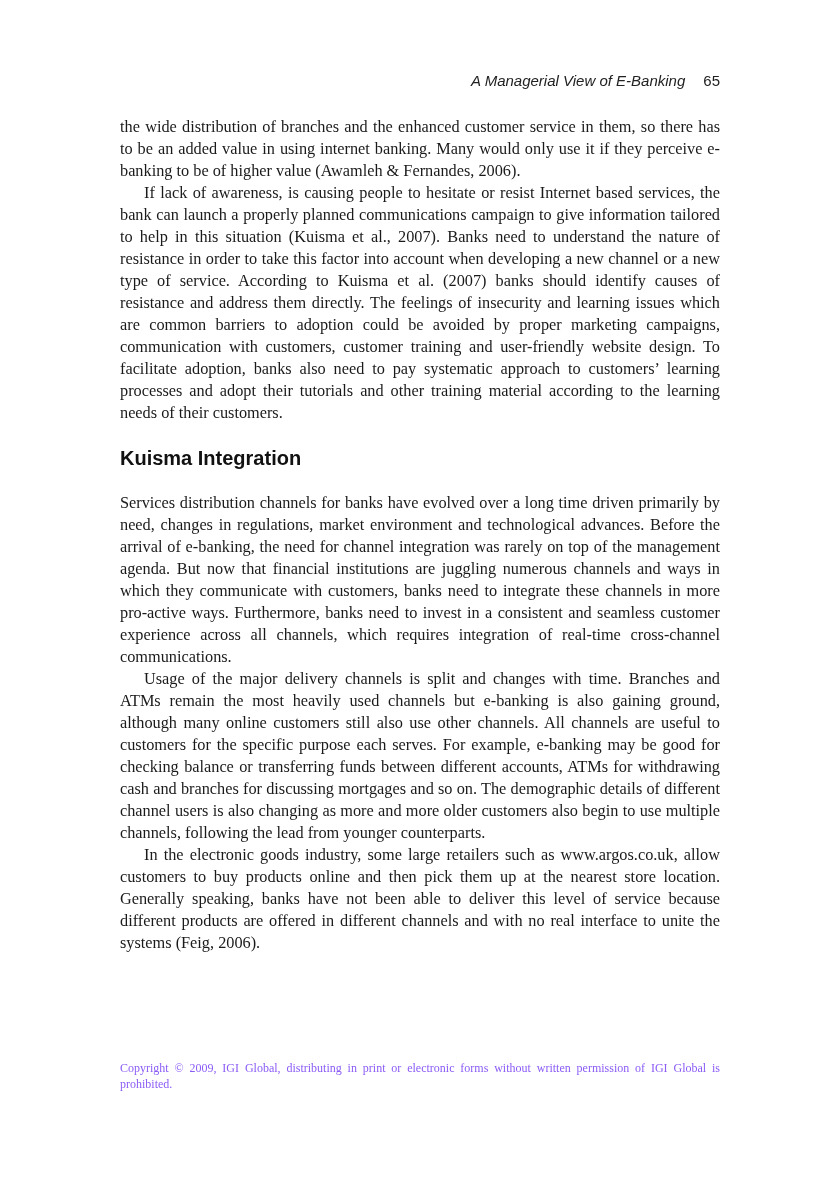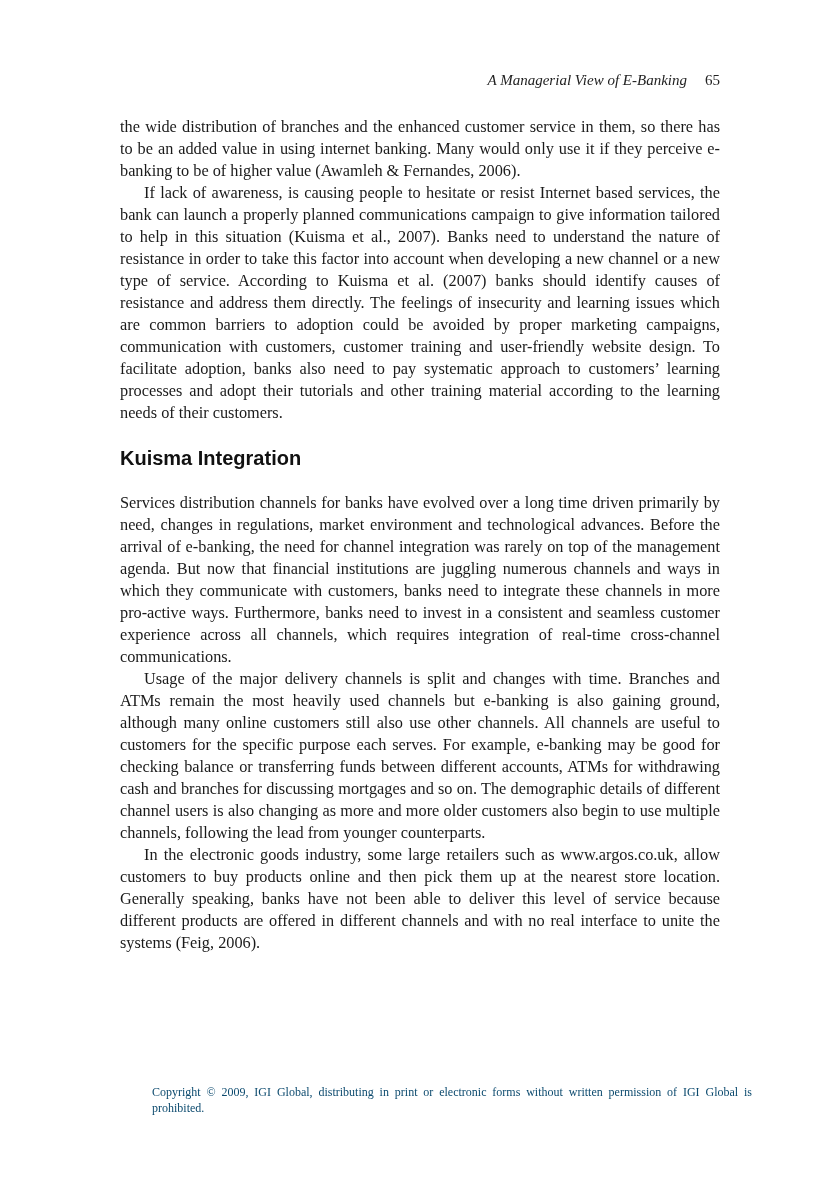--- a/index.html
+++ b/index.html
@@ -1,39 +1,39 @@
 <!DOCTYPE html>
 <html><head>
   <meta charset="utf-8">
   <style>
     html, body { margin: 0; padding: 0; background: #ffffff; }
     body { width: 840px; height: 1200px; position: relative; overflow: hidden; color: #1a1a1a; }
     .running-head {
       position: absolute; top: 72px; left: 120px; width: 600px;
-      text-align: right; font-family: Liberation Serif, serif;
+      text-align: right; font-family: Liberation Sans, sans-serif;
       font-size: 15px; color: #222;
     }
     .running-head .title { font-style: italic; }
     .running-head .page { margin-left: 18px; }
     .content {
       position: absolute; top: 116px; left: 120px; width: 600px;
       font-family: "Liberation Serif", serif; font-size: 16.3px; line-height: 22px;
       text-align: justify; color: #1a1a1a;
     }
     .content p { margin: 0; }
     .content p.indent { text-indent: 24px; }
     .heading {
       font-family: "Liberation Sans", sans-serif; font-weight: bold;
       font-size: 20px; line-height: 24px; margin: 22px 0 22px 0; text-align: left;
       color: #111;
     }
     .footer {
-      position: absolute; top: 1084px; left: 120px; width: 600px;
+      position: absolute; top: 1060px; left: 120px; width: 600px;
       font-family: "Liberation Serif", serif; font-size: 12px; line-height: 16px;
-      color: #0c4a6e; text-align: justify; margin-left: 32px;
+      color: #8b5cf6; text-align: justify;
     }
   </style>
 </head>
 <body>
 
 <div class="running-head">
   <span class="title">A Managerial View of E-Banking</span><span class="page">65</span>
 </div>
 
 <div class="content">

